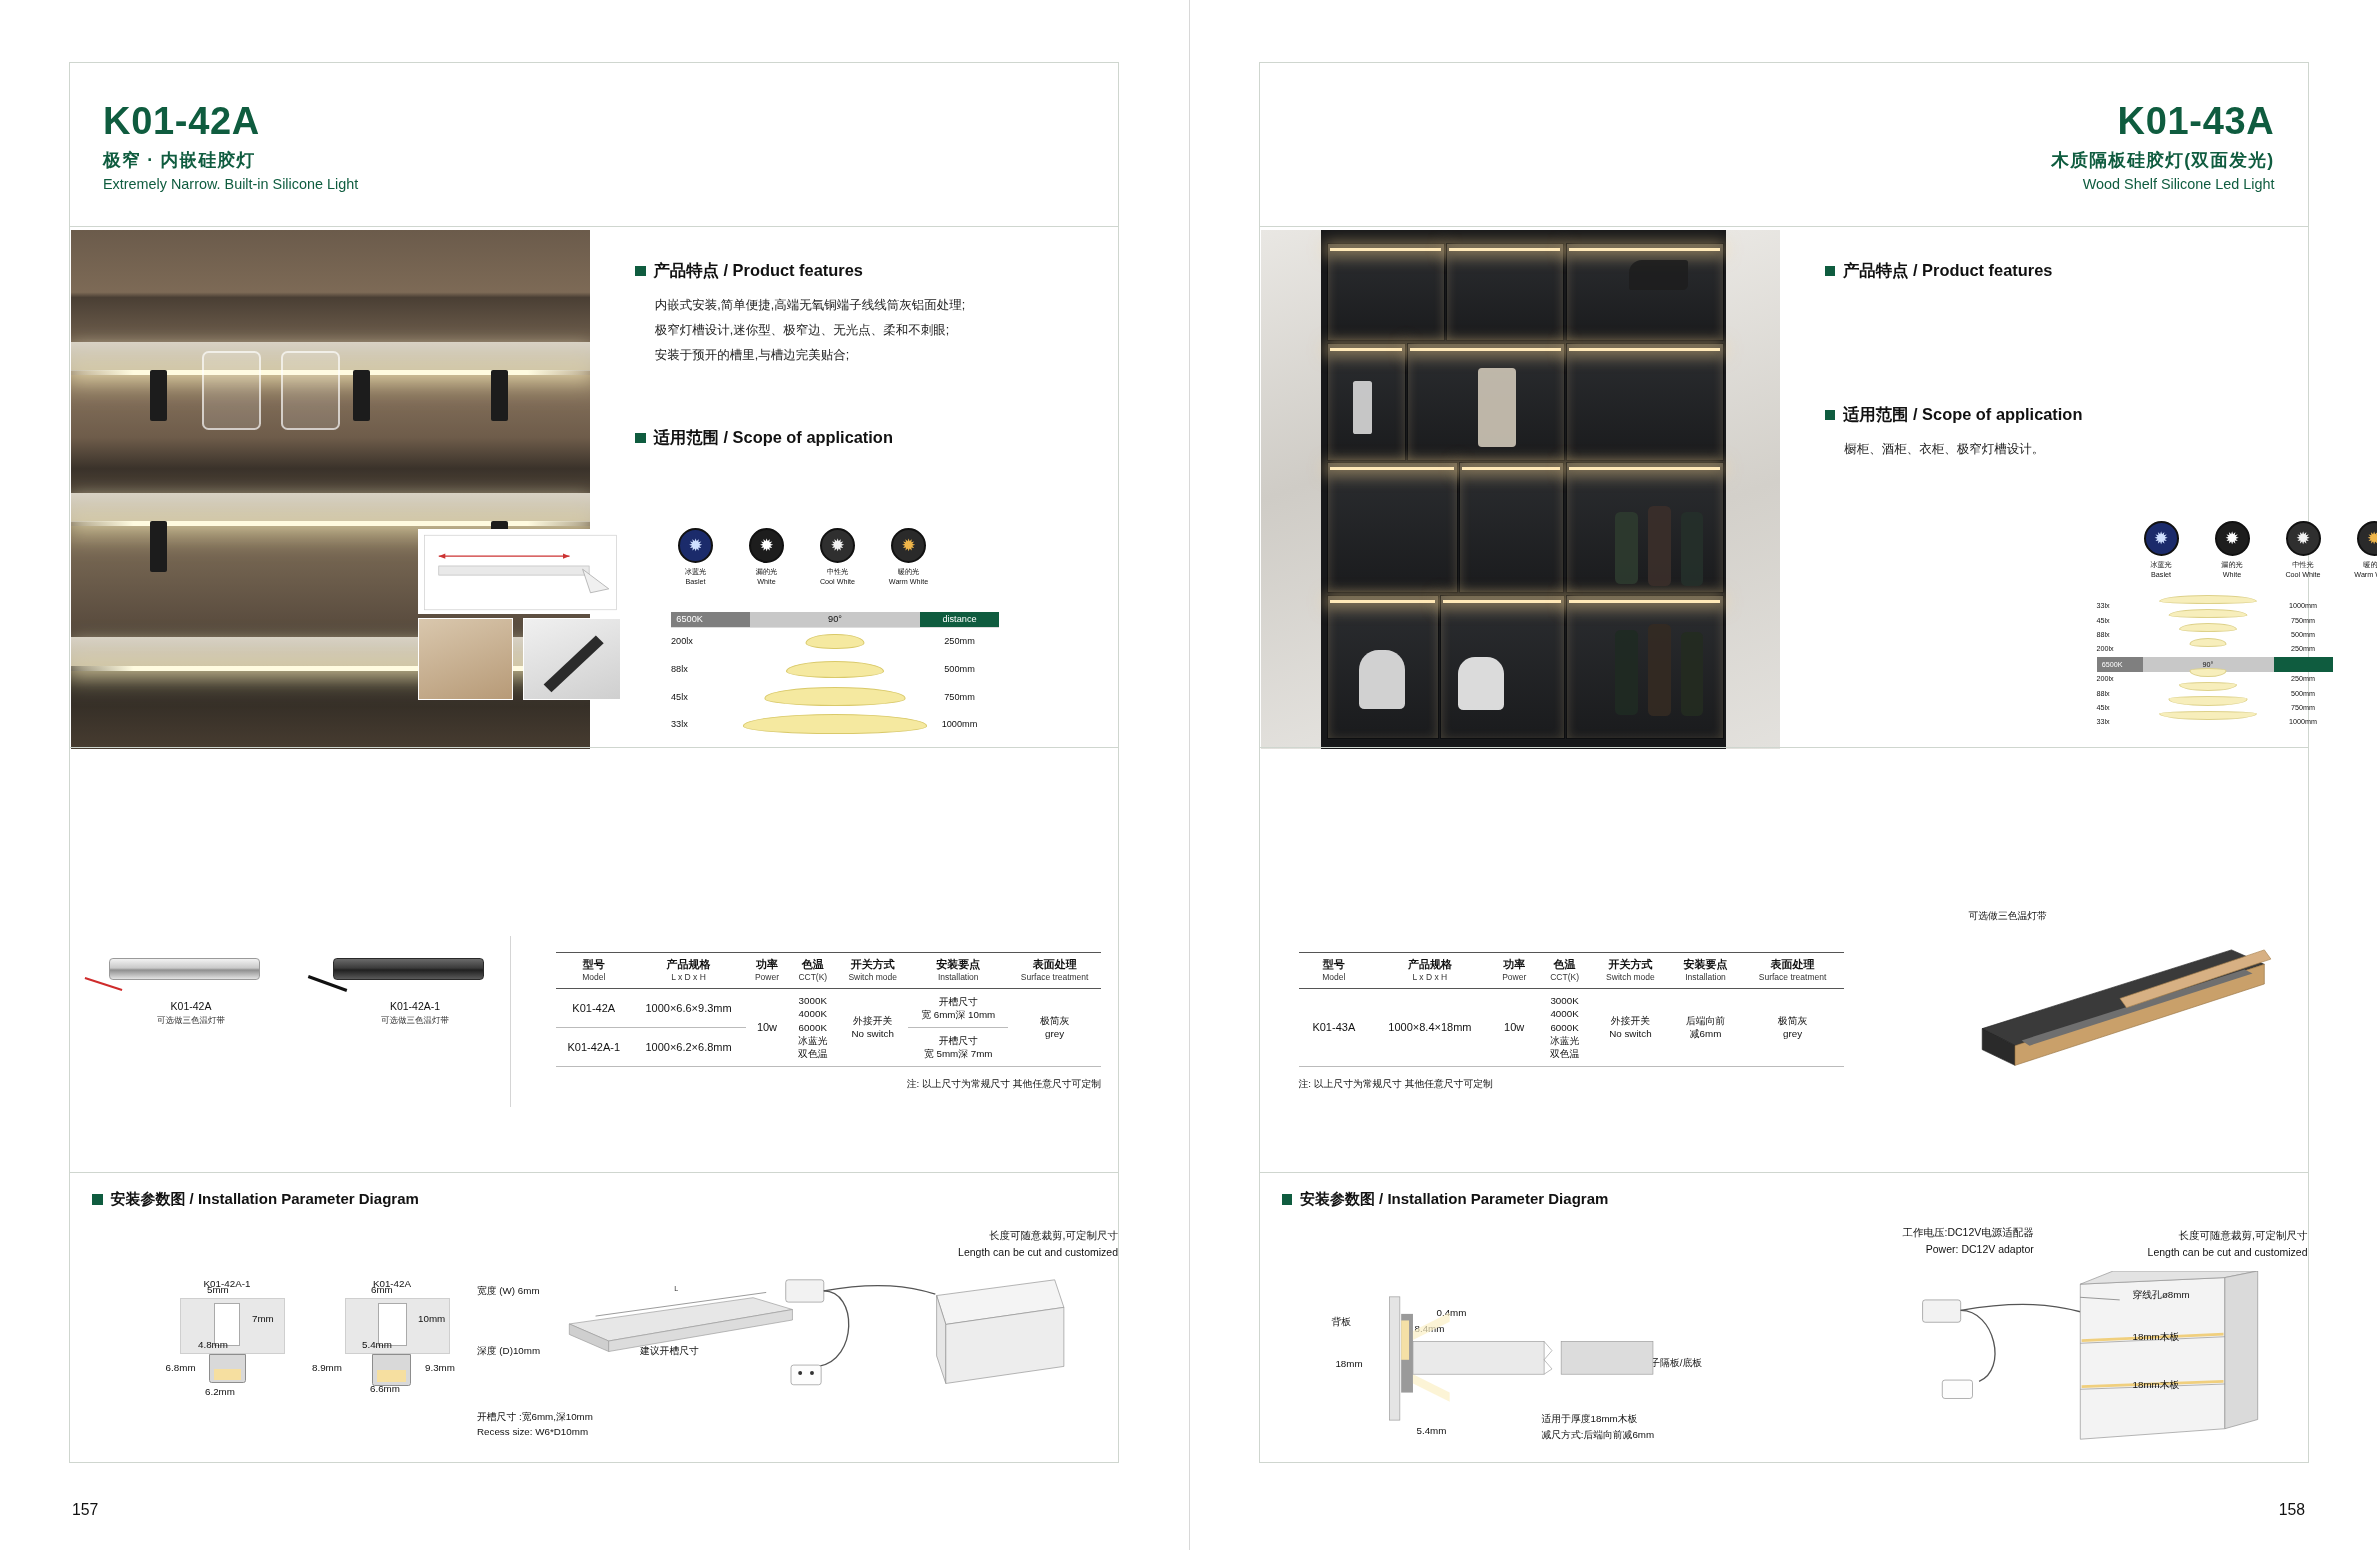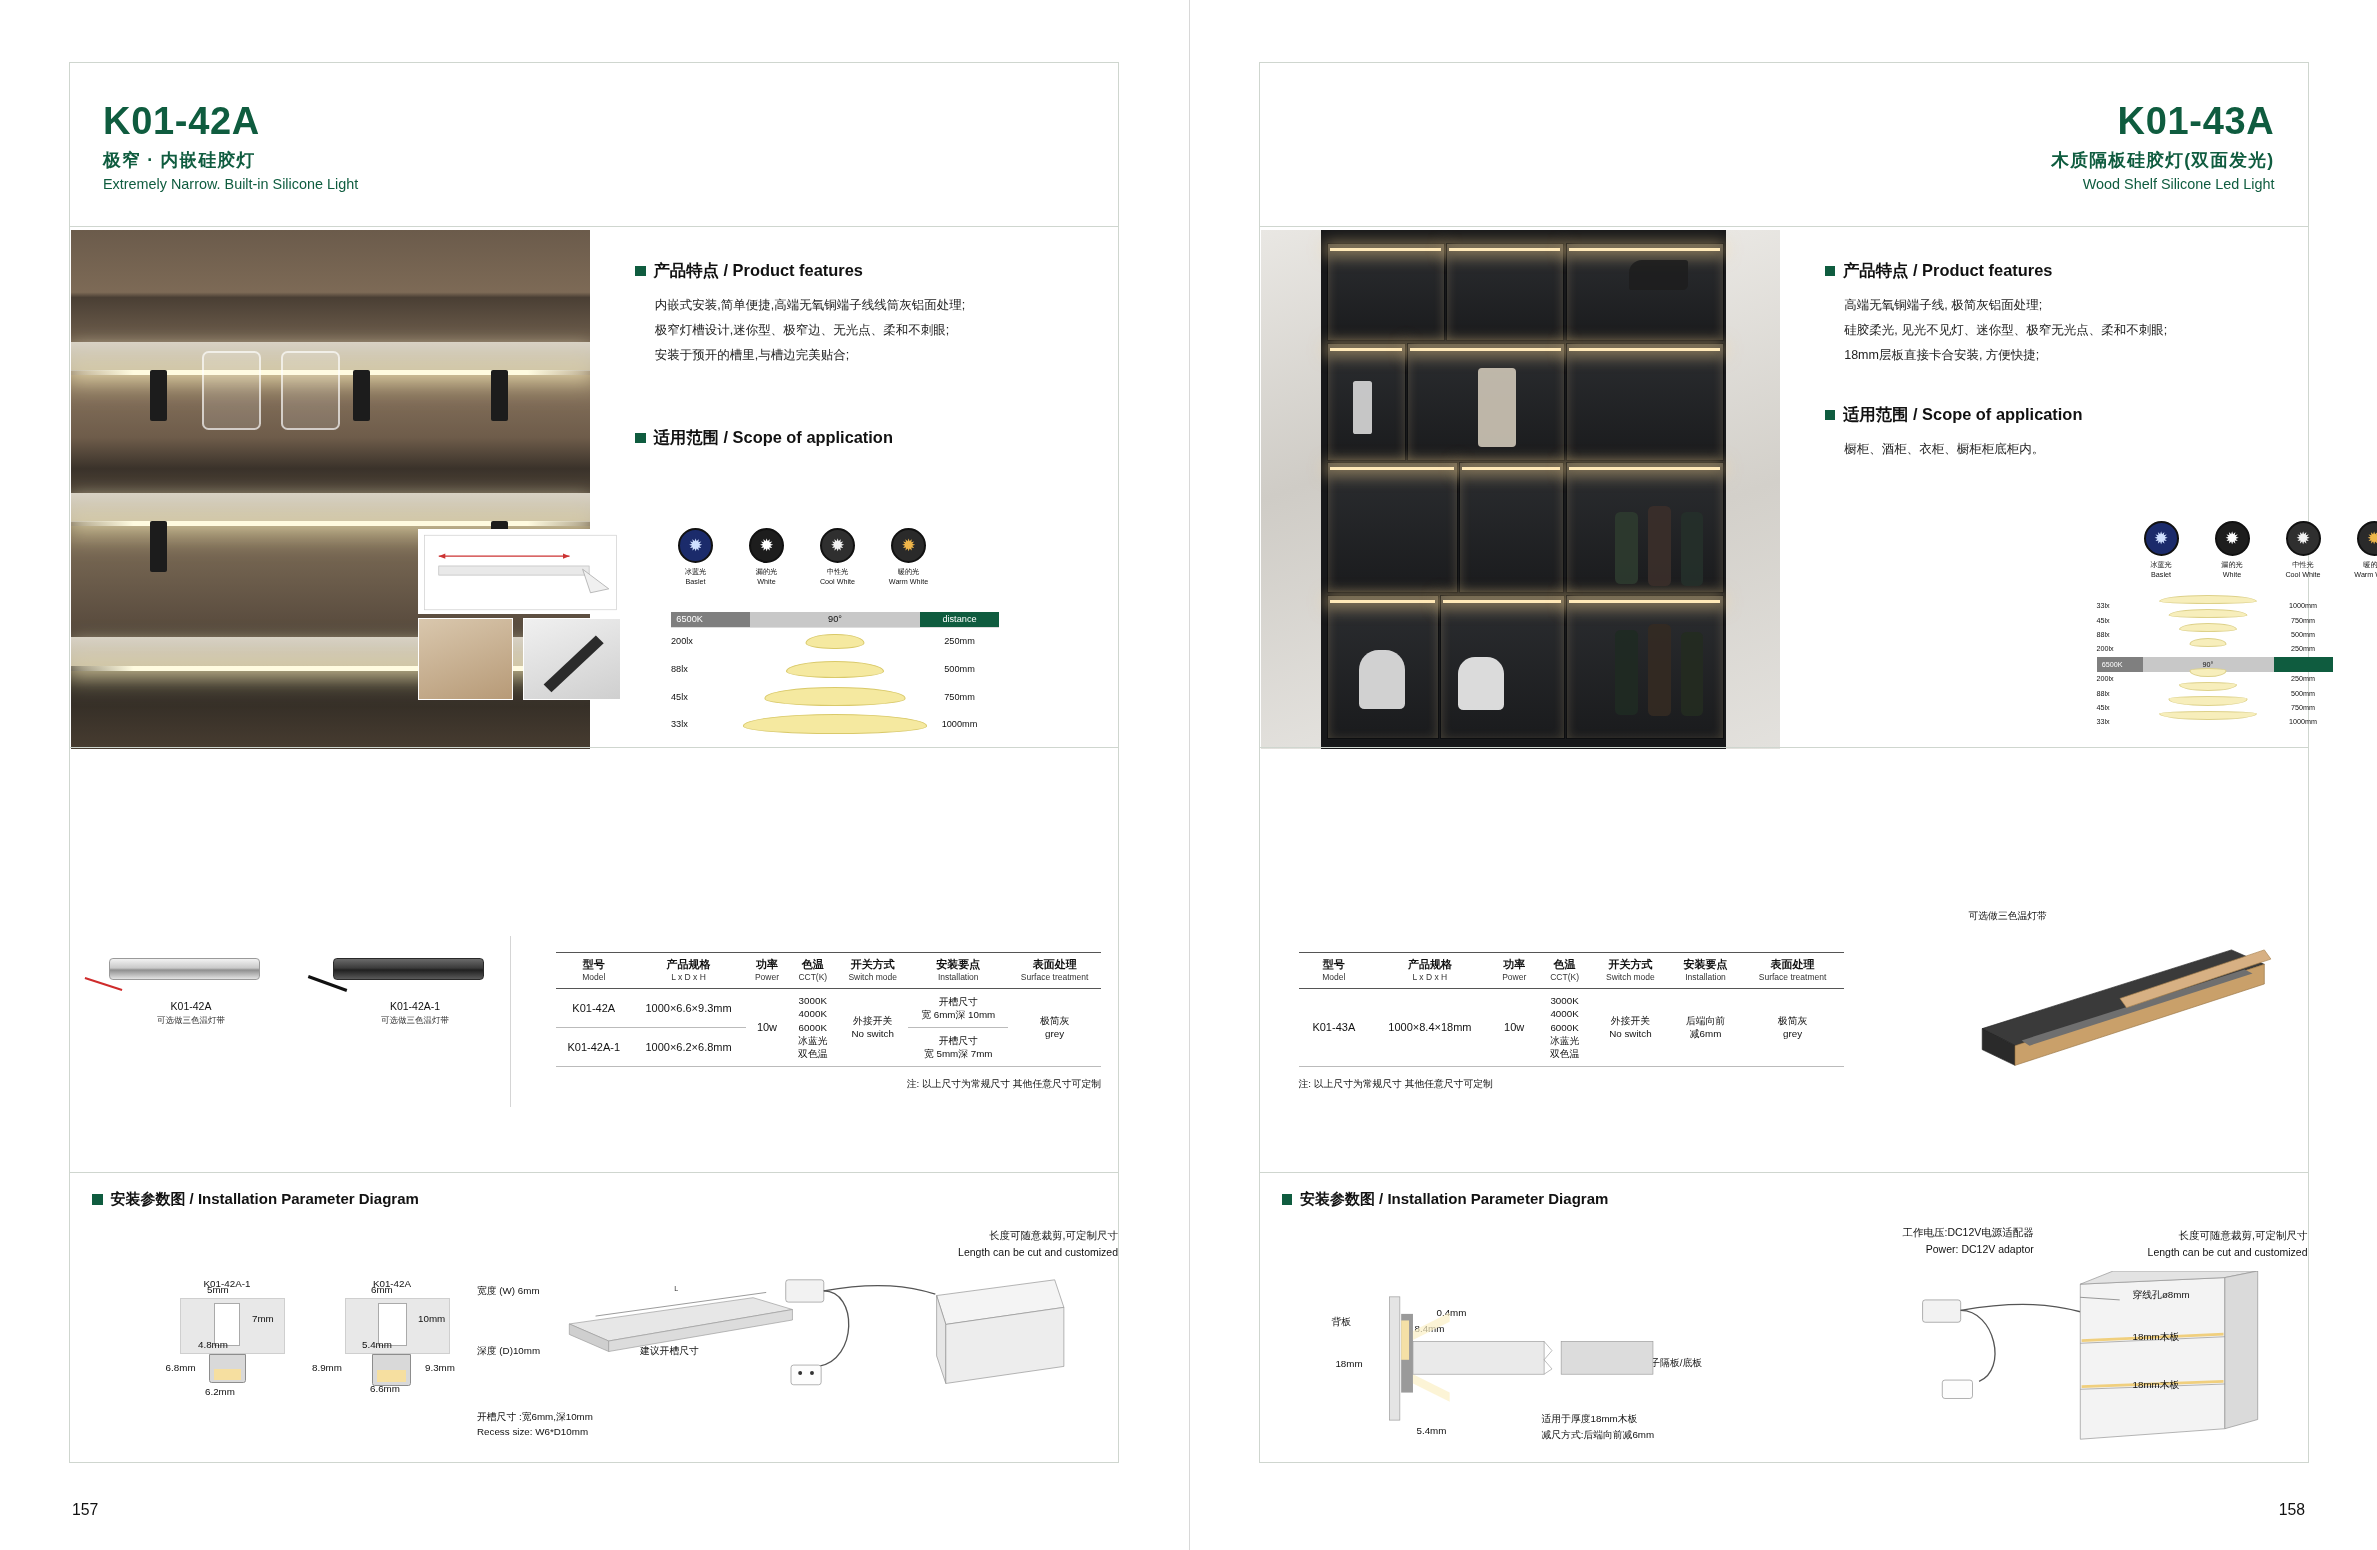--- a/index.html
+++ b/index.html
@@ -535,34 +535,29 @@
         <div class="obj" style="left:420px;top:402px;width:22px;height:84px;background:#232b20;border-radius:5.3px;"></div>
         <div class="obj" style="left:98px;top:420px;width:46px;height:59px;background:#e4e4e4;border-radius:19.7px 19.7px 5.3px 5.3px;"></div>
         <div class="obj" style="left:197px;top:427px;width:46px;height:53px;background:#efefef;border-radius:17px 17px 5.3px 5.3px;"></div>
       </div>
 
       <div class="features" style="left:565px; top:197px; width:473px;">
         <div class="feat-title">
           <span class="feat-square"></span>
           <span>产品特点 / Product features</span>
         </div>
-        <div class="feat-body">
-          <div>高端无氧铜端子线, 极简灰铝面处理;</div>
-          <div>硅胶柔光, 见光不见灯、迷你型、极窄无光点、柔和不刺眼;</div>
-          <div>18mm层板直接卡合安装, 方便快捷;</div>
-        </div>
       </div>
 
       <div class="features" style="left:565px; top:341px; width:473px;">
         <div class="feat-title">
           <span class="feat-square"></span>
           <span>适用范围 / Scope of application</span>
         </div>
         <div class="feat-body">
-          <div>橱柜、酒柜、衣柜、橱柜柜底柜内。</div>
+          <div>橱柜、酒柜、衣柜、极窄灯槽设计。</div>
         </div>
       </div>
 
       <div class="cct-row" style="position:absolute; left:860px; top:446px;">
         <div class="cct">
           <div class="cct-disc" style="background:#1b2b6b;">
               <span class="cct-star" style="color:#cfe0ff;">✹</span>
             </div>
           <div class="cct-cn">冰蓝光</div>
           <div class="cct-en">Baslet</div>

